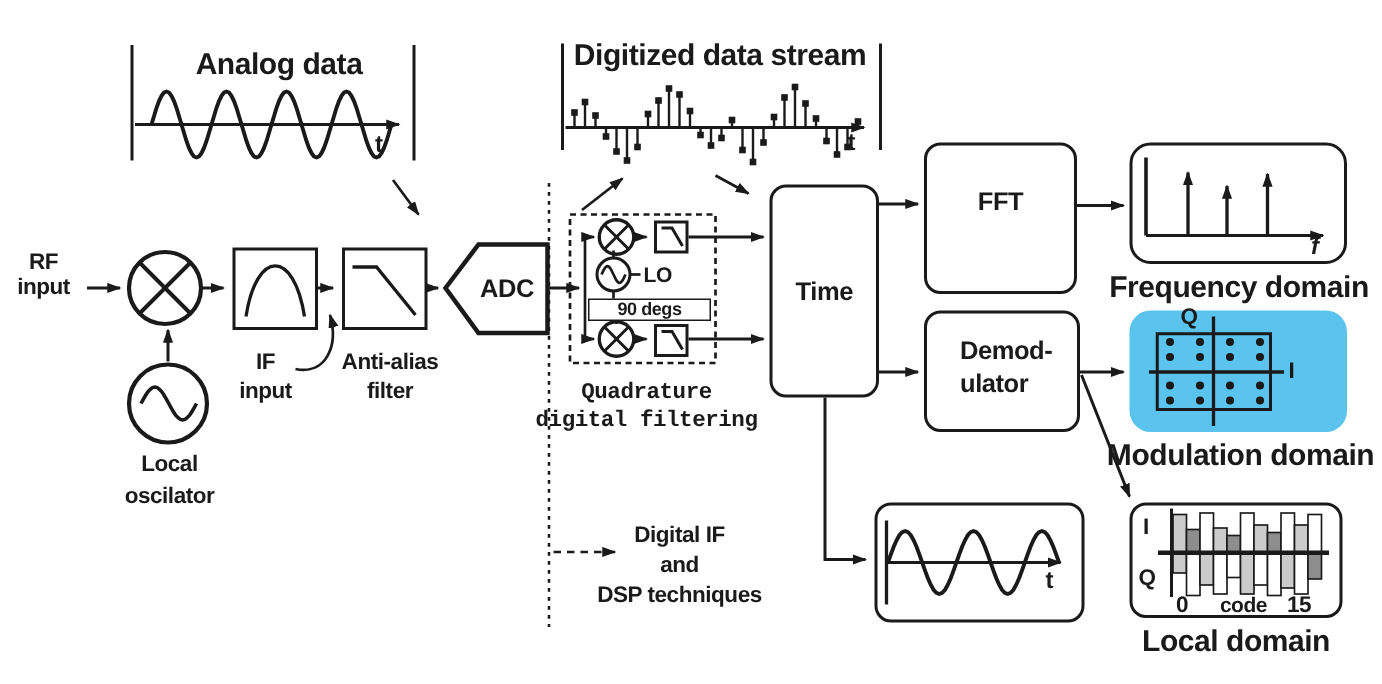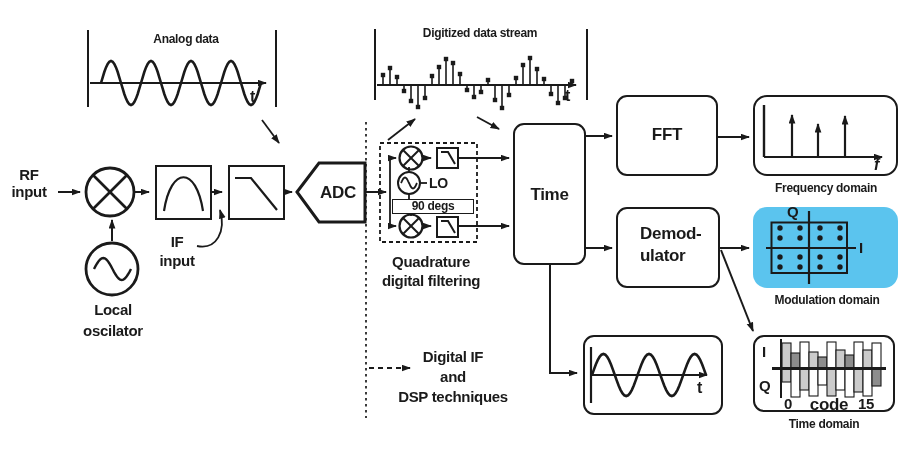--- a/index.html
+++ b/index.html
@@ -1,21 +1,21 @@
 <!DOCTYPE html>
 <html><head>
 <meta charset="utf-8">
 <style>
   html,body{margin:0;padding:0;background:#fff;}
   .stage{position:relative;width:921px;height:456px;background:#fff;overflow:hidden;
          font-family:"Liberation Sans",sans-serif;font-weight:700;color:#1a1a1a;
          letter-spacing:-0.3px;}
   .abs{position:absolute;}
   .ctr{transform:translateX(-50%);text-align:center;white-space:nowrap;}
-  .cap{font-size:12px;}
+  .cap{font-size:20px;}
   .lbl{font-size:15px;line-height:17px;}
   .blk{font-size:17px;}
   .box{position:absolute;border:2.6px solid #1a1a1a;background:transparent;box-sizing:border-box;}
   .rnd{border-radius:11px;}
   .rnd-lg{border-radius:14px;}
   svg.overlay{position:absolute;left:0;top:0;z-index:2;pointer-events:none;}
   .layer{position:absolute;left:0;top:0;width:921px;height:456px;z-index:1;}
   .ln{stroke:#1a1a1a;fill:none;}
 </style>
 </head>
@@ -32,45 +32,49 @@
     <div class="abs lbl ctr" style="left:113px;top:299px;line-height:21px;">
       <div>Local</div>
       <div>oscilator</div>
     </div>
     <div class="box" style="left:155px;top:165px;width:57px;height:55px;"></div>
     <div class="box" style="left:228px;top:165px;width:57px;height:55px;"></div>
     <div class="abs lbl ctr" style="left:177px;top:232px;line-height:19px;">
       <div>IF</div>
       <div>input</div>
     </div>
+    <div class="abs lbl ctr" style="left:260px;top:232px;line-height:19px;">
+      <div>Anti-alias</div>
+      <div>filter</div>
+    </div>
     <div class="abs blk ctr" style="left:338px;top:183px;">ADC</div>
 
     <div class="abs cap ctr" style="left:186px;top:32px;">Analog data</div>
     <div class="abs cap ctr" style="left:480px;top:26px;text-align:center;">Digitized data stream</div>
     <div class="abs" style="left:250px;top:88px;font-size:16px;">t</div>
     <div class="abs" style="left:565px;top:87px;font-size:16px;">t</div>
 
     <div class="box" style="left:436px;top:147px;width:23px;height:22px;border-width:2px;"></div>
     <div class="box" style="left:436px;top:216px;width:23px;height:22px;border-width:2px;"></div>
     <div class="box" style="left:392px;top:199px;width:82px;height:15px;border-width:1.8px;font-size:12px;text-align:center;line-height:12px;">90 degs</div>
     <div class="abs" style="left:429px;top:175px;font-size:14px;">LO</div>
-    <div class="abs lbl ctr" style="left:431px;top:253px;line-height:18.5px;">
+    <div class="abs lbl ctr" style="left:431px;top:253px;line-height:18.5px;font-family:Liberation Mono, monospace;">
       <div>Quadrature</div>
       <div>digital filtering</div>
     </div>
     <div class="abs lbl ctr" style="left:453px;top:347px;line-height:20px;">
       <div>Digital IF</div>
       <div>and</div>
       <div>DSP techniques</div>
     </div>
 
     <div class="box rnd" style="left:513px;top:123px;width:73px;height:142px;">
       <div class="abs blk" style="left:50%;top:60px;transform:translateX(-50%);">Time</div>
     </div>
-    <div class="box rnd" style="left:616px;top:95px;width:102px;height:81px;">
+    <div class="box rnd" style="left:616px;top:95px;width:102px;height:101px;">
       <div class="abs blk" style="left:50%;top:28px;transform:translateX(-50%);">FFT</div>
     </div>
     <div class="box rnd" style="left:616px;top:207px;width:104px;height:81px;padding-left:20px;">
       <div class="abs blk" style="left:22px;top:14px;line-height:22px;">
         <div>Demod-</div>
         <div>ulator</div>
       </div>
     </div>
 
     <div class="box rnd-lg" style="left:753px;top:95px;width:145px;height:81px;border-width:2.4px;"></div>
@@ -82,23 +86,23 @@
     <div class="abs" style="left:859px;top:239px;font-size:15px;">I</div>
     <div class="abs cap ctr" style="left:827px;top:293px;">Modulation domain</div>
 
     <div class="box rnd" style="left:583px;top:335px;width:140px;height:80px;border-width:2.4px;"></div>
     <div class="abs" style="left:697px;top:379px;font-size:16px;">t</div>
 
     <div class="box rnd" style="left:753px;top:335px;width:142px;height:77px;border-width:2.4px;"></div>
     <div class="abs" style="left:762px;top:343px;font-size:15px;">I</div>
     <div class="abs" style="left:759px;top:377px;font-size:15px;">Q</div>
     <div class="abs" style="left:784px;top:395px;font-size:15px;">0</div>
-    <div class="abs ctr" style="left:829px;top:395px;font-size:17px;">code</div>
+    <div class="abs ctr" style="left:829px;top:395px;font-size:14px;">code</div>
     <div class="abs" style="left:858px;top:395px;font-size:15px;">15</div>
-    <div class="abs cap ctr" style="left:824px;top:417px;">Time domain</div>
+    <div class="abs cap ctr" style="left:824px;top:417px;">Local domain</div>
   </div>
 
   <svg class="overlay" width="921" height="456" viewBox="0 0 921 456">
     <defs>
       <marker id="ah" markerUnits="userSpaceOnUse" markerWidth="11" markerHeight="9" refX="8.5" refY="3.4" orient="auto">
         <path d="M0,0 L9.5,3.4 L0,6.8 Z" fill="#1a1a1a"></path>
       </marker>
     </defs>
 
     <g>

